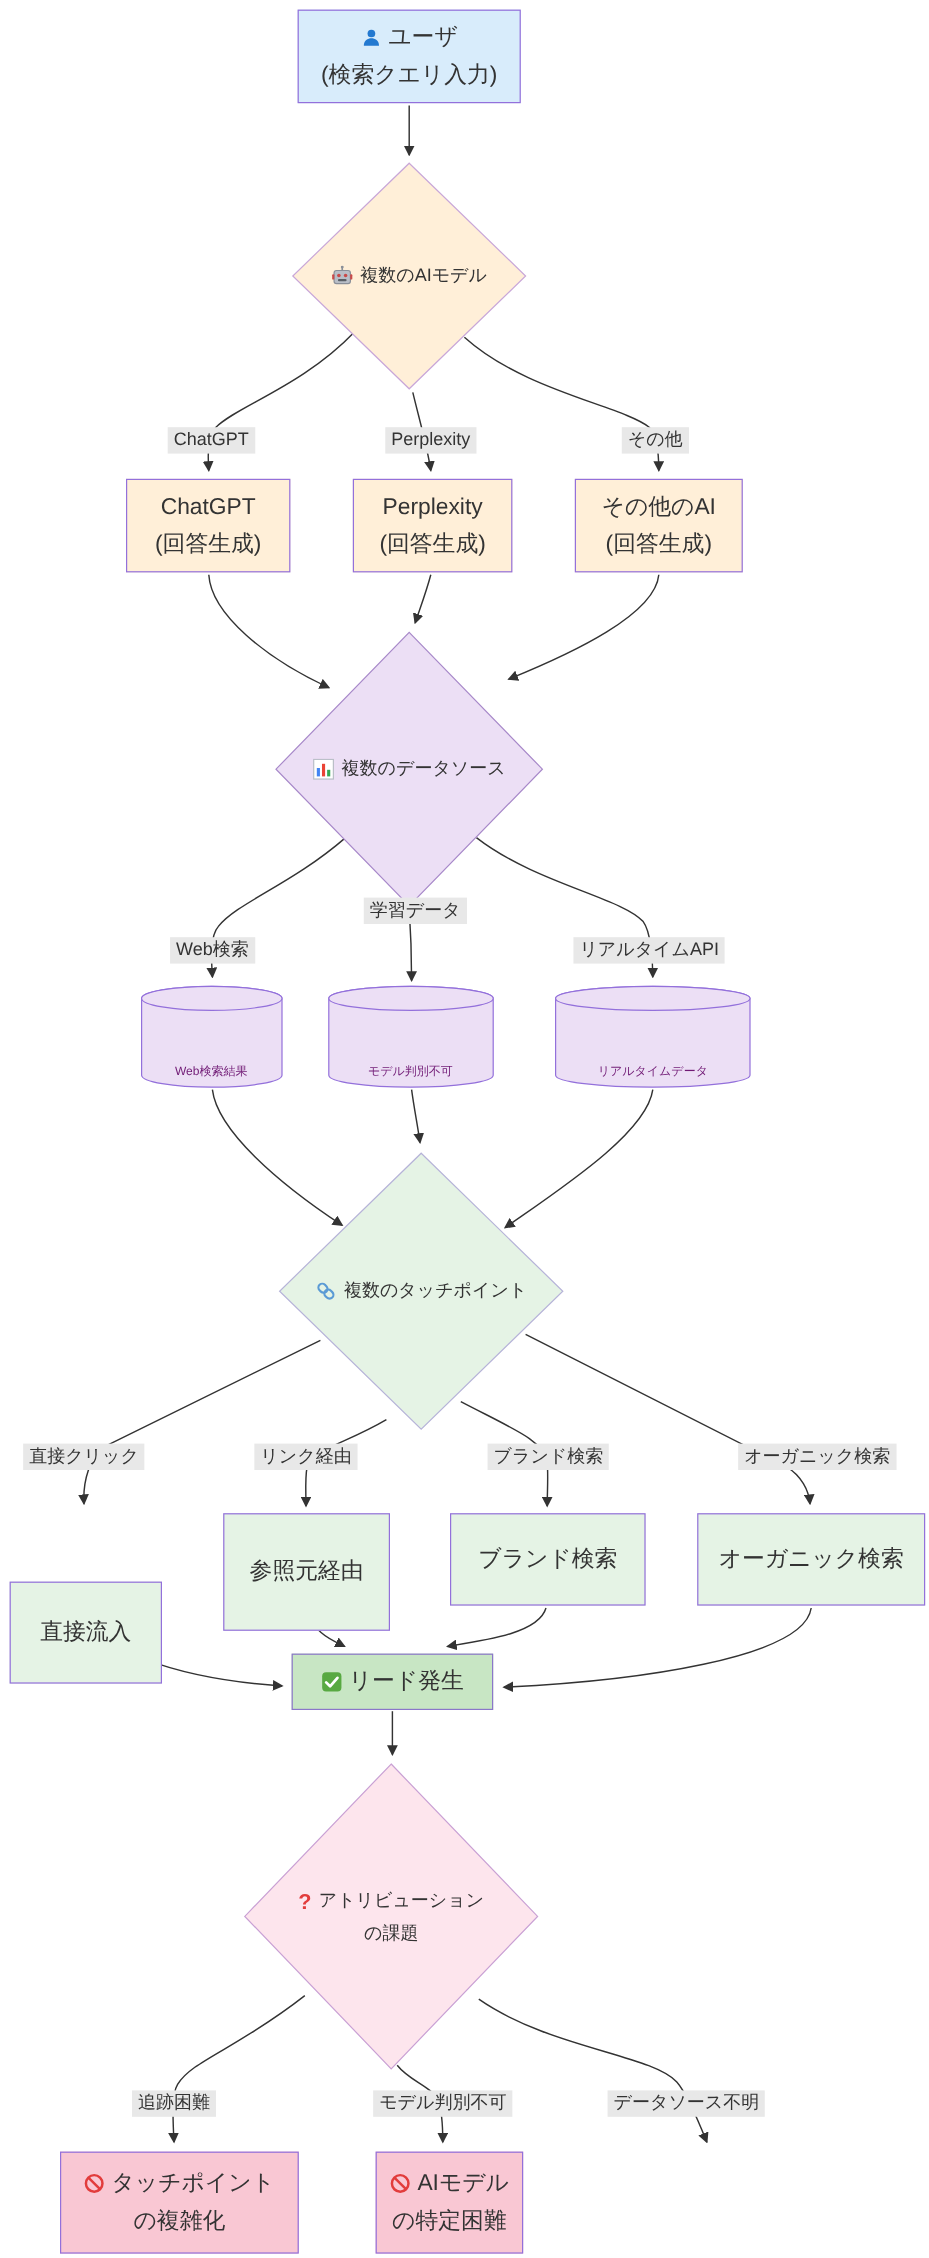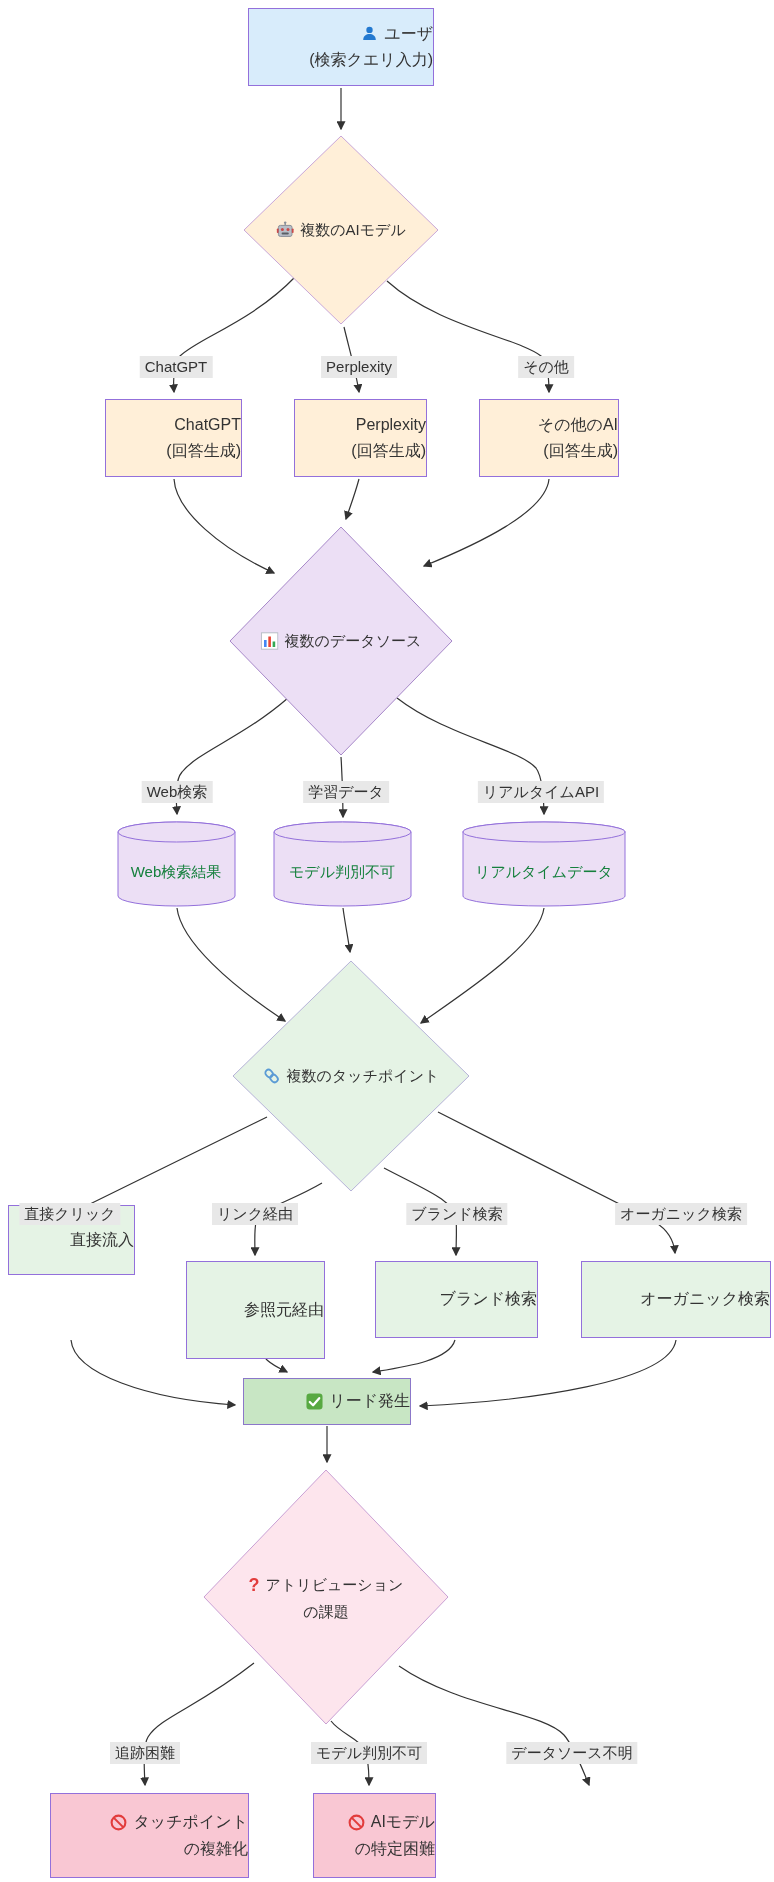--- a/index.html
+++ b/index.html
@@ -10,42 +10,42 @@
   }
   svg.layer{position:absolute;left:0;top:0;width:774px;height:1882px;}
   .edge{fill:none;stroke:#333333;stroke-width:1.2;marker-end:url(#arr);}
   .d-ai{fill:#ffefd8;stroke:#c9a7d8;stroke-width:1;}
   .d-data{fill:#ecdff5;stroke:#a788c9;stroke-width:1;}
   .d-touch{fill:#e5f3e5;stroke:#b6b3d8;stroke-width:1;}
   .d-chal{fill:#fde5ed;stroke:#c9a0d4;stroke-width:1;}
   .cyl{fill:#ecdff5;stroke:#9370db;stroke-width:1;}
   .node{
     position:absolute;box-sizing:border-box;border:1px solid #9370db;
-    display:flex;flex-direction:column;align-items:flex-end;justify-content:center;
-    font-size:16px;line-height:1.65;text-align:center;color:#333333;
+    display:flex;flex-direction:column;align-items:center;justify-content:center;
+    font-size:19px;line-height:1.65;text-align:center;color:#333333;
   }
   .f-user{background:#d8ecfb;}
   .f-ai{background:#ffefd8;}
   .f-touch{background:#e5f3e5;}
   .f-lead{background:#c8e6c4;border-color:#8b77c9;}
   .f-issue{background:#f9c7d3;}
   .l1{display:flex;align-items:center;gap:6px;white-space:nowrap;}
   .l2{white-space:nowrap;}
   .chip{
     position:absolute;transform:translate(-50%,-50%);
     background:#e8e8e8;color:#333333;font-size:15px;line-height:1.2;
     padding:2px 5px;white-space:nowrap;
   }
   .dlabel{
     position:absolute;transform:translate(-50%,-50%);
     font-size:15px;line-height:1.6;text-align:center;white-space:nowrap;color:#333333;
   }
   .clabel{
     position:absolute;transform:translate(-50%,-50%);
-    font-size:15px;white-space:nowrap;color:#15803d;
+    font-size:10px;white-space:nowrap;color:#701a75;margin-top:21px;
   }
   .ico{flex:0 0 auto;display:inline-block;vertical-align:middle;}
   .qmark{color:#e23c3c;font-weight:bold;font-size:18px;}
 </style>
 </head>
 <body>
 
 <div class="canvas">
 
   <svg class="layer" viewBox="0 0 774 1882">
@@ -123,21 +123,21 @@
       </div>
     <div class="l2">(回答生成)</div>
   </div>
   <div class="node f-ai" style="left:479px;top:399px;width:140px;height:78px">
     <div class="l1">
         <span>その他のAI</span>
       </div>
     <div class="l2">(回答生成)</div>
   </div>
 
-  <div class="node f-touch" style="left:8px;top:1205px;width:127px;height:70px">
+  <div class="node f-touch" style="left:8px;top:1318px;width:127px;height:85px">
     <div class="l1">
         <span>直接流入</span>
       </div>
   </div>
   <div class="node f-touch" style="left:186px;top:1261px;width:139px;height:98px">
     <div class="l1">
         <span>参照元経由</span>
       </div>
   </div>
   <div class="node f-touch" style="left:375px;top:1261px;width:163px;height:77px">
@@ -231,21 +231,21 @@
   </div>
 
   <div class="clabel" style="left:176px;top:872px">Web検索結果</div>
   <div class="clabel" style="left:342px;top:872px">モデル判別不可</div>
   <div class="clabel" style="left:544px;top:872px">リアルタイムデータ</div>
 
   <div class="chip" style="left:176px;top:367px">ChatGPT</div>
   <div class="chip" style="left:359px;top:367px">Perplexity</div>
   <div class="chip" style="left:546px;top:367px">その他</div>
   <div class="chip" style="left:177px;top:792px">Web検索</div>
-  <div class="chip" style="left:346px;top:792px">学習データ</div>
+  <div class="chip" style="left:346px;top:759px">学習データ</div>
   <div class="chip" style="left:541px;top:792px">リアルタイムAPI</div>
   <div class="chip" style="left:70px;top:1214px">直接クリック</div>
   <div class="chip" style="left:255px;top:1214px">リンク経由</div>
   <div class="chip" style="left:457px;top:1214px">ブランド検索</div>
   <div class="chip" style="left:681px;top:1214px">オーガニック検索</div>
   <div class="chip" style="left:145px;top:1753px">追跡困難</div>
   <div class="chip" style="left:369px;top:1753px">モデル判別不可</div>
   <div class="chip" style="left:572px;top:1753px">データソース不明</div>
 
 </div>

